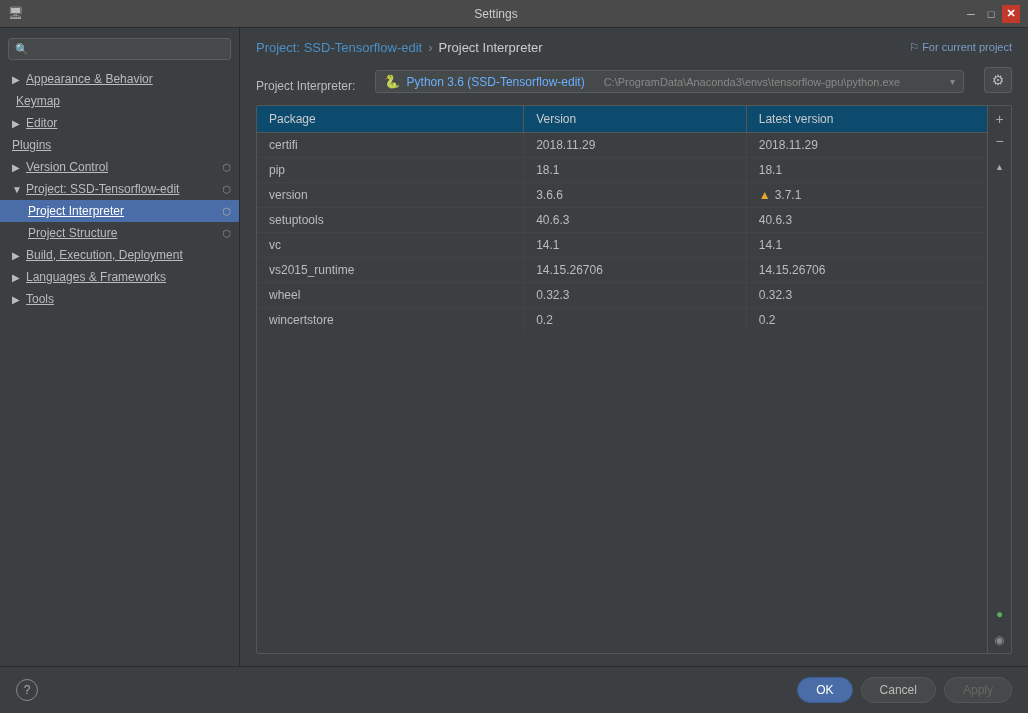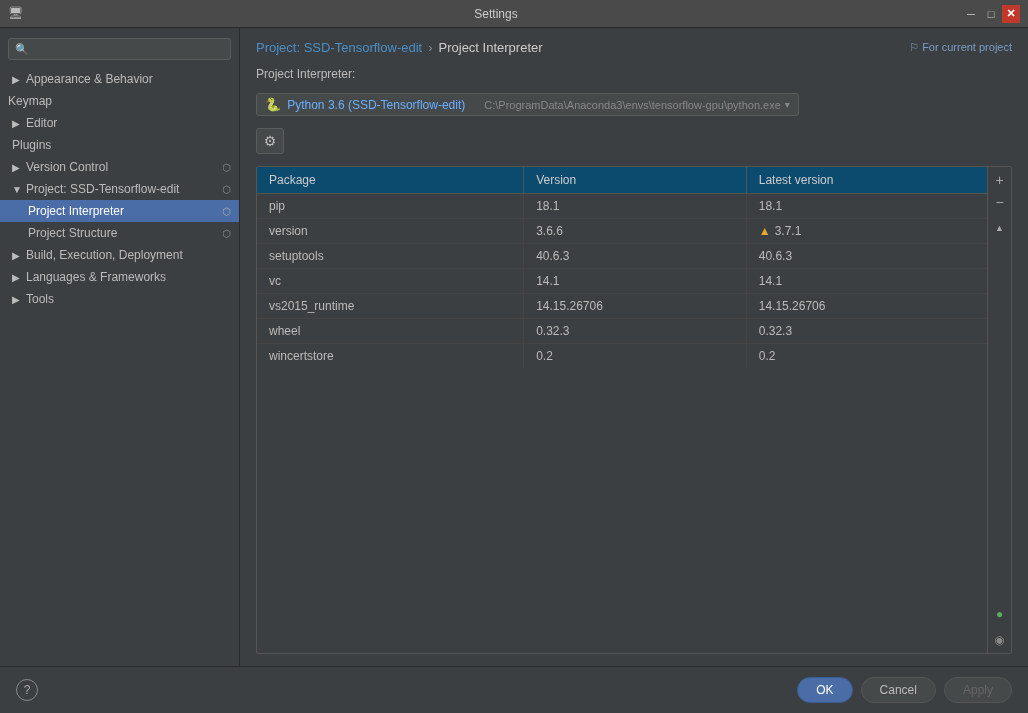--- a/index.html
+++ b/index.html
@@ -109,21 +109,21 @@
       background: #4a6da7;
       color: white;
     }
     .sidebar-item.level1 { padding-left: 12px; }
     .sidebar-item.level2 { padding-left: 28px; }
     .sidebar-arrow {
       margin-right: 4px;
       font-size: 10px;
       width: 10px;
     }
-    .sidebar-item-text { flex: 1; }
+    .sidebar-item-text { flex: 1; text-decoration: underline; }
     .sidebar-extra-icon {
       font-size: 10px;
       color: #888;
     }
 
     
     .content {
       flex: 1;
       display: flex;
       flex-direction: column;
@@ -155,24 +155,23 @@
     .breadcrumb-right {
       margin-left: auto;
       font-size: 11px;
       color: #7a9cc7;
       cursor: pointer;
     }
 
     
     .interpreter-row {
       display: flex;
-      align-items: flex-start;
+      align-items: flex-end;
       margin-bottom: 12px;
-      gap: 12px;
-      flex-direction: column;
+      gap: 20px;
     }
     .interpreter-label {
       font-size: 12px;
       color: #bbbbbb;
       white-space: nowrap;
     }
     .interpreter-select {
       flex: 1;
       display: flex;
       align-items: center;
@@ -361,21 +360,21 @@
     <div class="sidebar">
       <div class="search-box">
         <span class="search-icon-span">🔍</span>
         <input type="text" placeholder="" style="">
       </div>
 
       <div class="sidebar-item level1">
         <span class="sidebar-arrow">▶</span>
         <span class="sidebar-item-text">Appearance &amp; Behavior</span>
       </div>
-      <div class="sidebar-item level1" style="padding-left:8px">
+      <div class="sidebar-item level1" style="padding-left:16px">
         <span class="sidebar-item-text">Keymap</span>
       </div>
       <div class="sidebar-item level1">
         <span class="sidebar-arrow">▶</span>
         <span class="sidebar-item-text">Editor</span>
       </div>
       <div class="sidebar-item level1" style="padding-left:12px">
         <span class="sidebar-item-text">Plugins</span>
       </div>
       <div class="sidebar-item level1">
@@ -436,20 +435,25 @@
         <div class="packages-table-wrapper">
           <table>
             <thead>
               <tr>
                 <th>Package</th>
                 <th>Version</th>
                 <th>Latest version</th>
               </tr>
             </thead>
             <tbody id="packages-tbody">
+            <tr>
+                  <td>certifi</td>
+                  <td>2018.11.29</td>
+                  <td>2018.11.29</td>
+                </tr>
                 <tr>
                   <td>pip</td>
                   <td>18.1</td>
                   <td>18.1</td>
                 </tr>
                 <tr>
                   <td>version</td>
                   <td>3.6.6</td>
                   <td class="version-upgrade"><span class="arrow-up">▲</span>3.7.1</td>
                 </tr>

